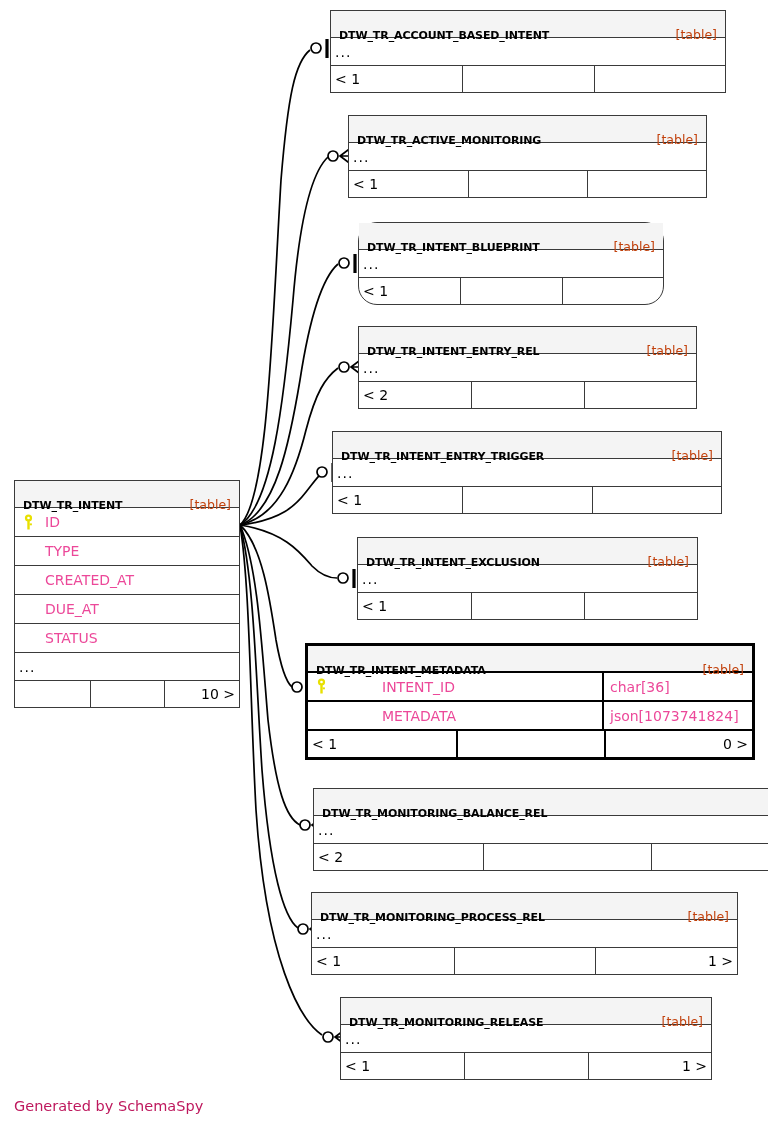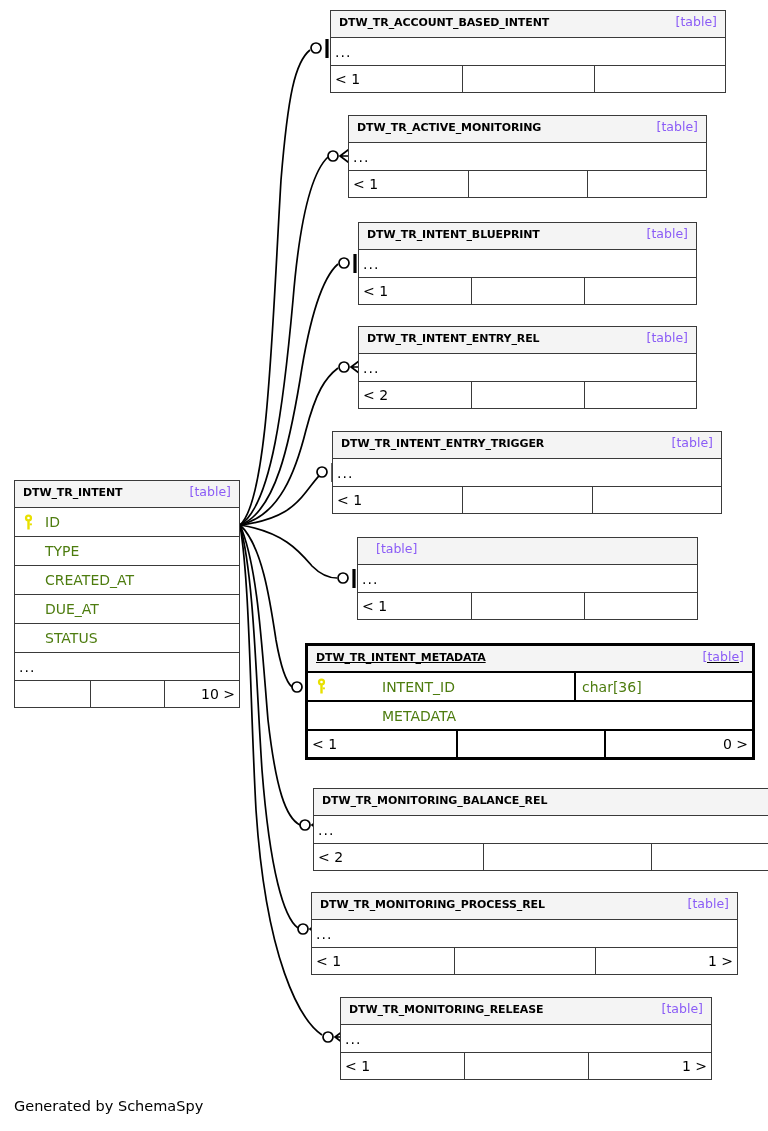--- a/index.html
+++ b/index.html
@@ -43,43 +43,44 @@
   .tbl-header {
     display: flex;
     align-items: baseline;
     justify-content: space-between;
     background: #f4f4f4;
     border-bottom: 1.6px solid #3a3a3a;
     padding: 3px 8px 4px 8px;
     box-sizing: border-box;
     height: 27px;
   }
-  .emphasis .tbl-header { border-bottom: 2.4px solid #000; text-decoration: underline; }
+  .emphasis .tbl-header { border-bottom: 2.4px solid #000; }
   .tbl-name {
     font-weight: bold;
     font-size: 11px;
     color: #000;
     letter-spacing: -0.1px;
     white-space: nowrap;
   }
   .tbl-kind {
     font-size: 12.5px;
-    color: #8b5cf6;
+    color: #c2410c;
     white-space: nowrap;
     padding-left: 10px;
+    margin-top: 13px;
   }
 
   .tbl-row {
     display: flex;
     align-items: center;
     height: 29px;
     box-sizing: border-box;
     border-bottom: 1.6px solid #3a3a3a;
     font-size: 14px;
-    color: #4d7c0f;
+    color: #ec4899;
   }
   .emphasis .tbl-row { border-bottom: 2.4px solid #000; gap: 44px; }
   .tbl-row:last-child { border-bottom: none; }
 
   .col-key {
     width: 26px;
     flex: 0 0 26px;
     display: flex;
     align-items: center;
     justify-content: center;
@@ -137,21 +138,21 @@
   .foot-cell.right { justify-content: flex-end; }
 
   
   .key-icon { display: block; }
 
   .credit {
     position: absolute;
     left: 14px;
     top: 1098px;
     font-size: 14.5px;
-    color: #000000;
+    color: #be185d;
     white-space: nowrap;
     z-index: 2;
   }
 </style>
 </head>
 <body>
 
 <div id="canvas">
 
   <svg id="edges" viewBox="0 0 768 1131" width="768" height="1131">
@@ -263,21 +264,21 @@
       <span class="tbl-kind">[table]</span>
     </div>
     <div class="ellipsis-row">...</div>
     <div class="tbl-footer">
       <span class="foot-cell">&lt; 1</span>
       <span class="foot-cell"></span>
       <span class="foot-cell right"></span>
     </div>
   </div>
 
-  <div class="table-node" style="left:358px; top:222px; width:339px;">
+  <div class="table-node" style="left:358px; top:222px; width:306px;border-radius:19px;">
     <div class="tbl-header">
       <span class="tbl-name">DTW_TR_INTENT_BLUEPRINT</span>
       <span class="tbl-kind">[table]</span>
     </div>
     <div class="ellipsis-row">...</div>
     <div class="tbl-footer">
       <span class="foot-cell">&lt; 1</span>
       <span class="foot-cell"></span>
       <span class="foot-cell right"></span>
     </div>
@@ -304,20 +305,21 @@
     <div class="ellipsis-row">...</div>
     <div class="tbl-footer">
       <span class="foot-cell">&lt; 1</span>
       <span class="foot-cell"></span>
       <span class="foot-cell right"></span>
     </div>
   </div>
 
   <div class="table-node" style="left:357px; top:537px; width:341px;">
     <div class="tbl-header">
+      <span class="tbl-name">DTW_TR_INTENT_EXCLUSION</span>
       <span class="tbl-kind">[table]</span>
     </div>
     <div class="ellipsis-row">...</div>
     <div class="tbl-footer">
       <span class="foot-cell">&lt; 1</span>
       <span class="foot-cell"></span>
       <span class="foot-cell right"></span>
     </div>
   </div>
 
@@ -329,25 +331,26 @@
     <div class="tbl-row">
       <span class="col-key">
         <svg class="key-icon" width="11" height="17" viewBox="0 0 11 17">
           <circle cx="5.5" cy="4" r="3.6" fill="#e8e000"></circle>
           <circle cx="5.5" cy="4" r="1.3" fill="#ffffff"></circle>
           <rect x="4.3" y="6.5" width="2.4" height="9" fill="#e8e000"></rect>
           <rect x="6.7" y="9.4" width="2.2" height="1.9" fill="#e8e000"></rect>
         </svg>
       </span>
       <span class="col-name">INTENT_ID</span>
-      <span class="col-type" style="width:178px;">char[36]</span>
+      <span class="col-type" style="width:150px;">char[36]</span>
     </div>
     <div class="tbl-row">
       <span class="col-key"></span>
       <span class="col-name">METADATA</span>
+      <span class="col-type" style="width:150px;">json[1073741824]</span>
     </div>
     <div class="tbl-footer">
       <span class="foot-cell">&lt; 1</span>
       <span class="foot-cell"></span>
       <span class="foot-cell right">0 &gt;</span>
     </div>
   </div>
 
   <div class="table-node" style="left:313px; top:788px; width:508px;">
     <div class="tbl-header">

